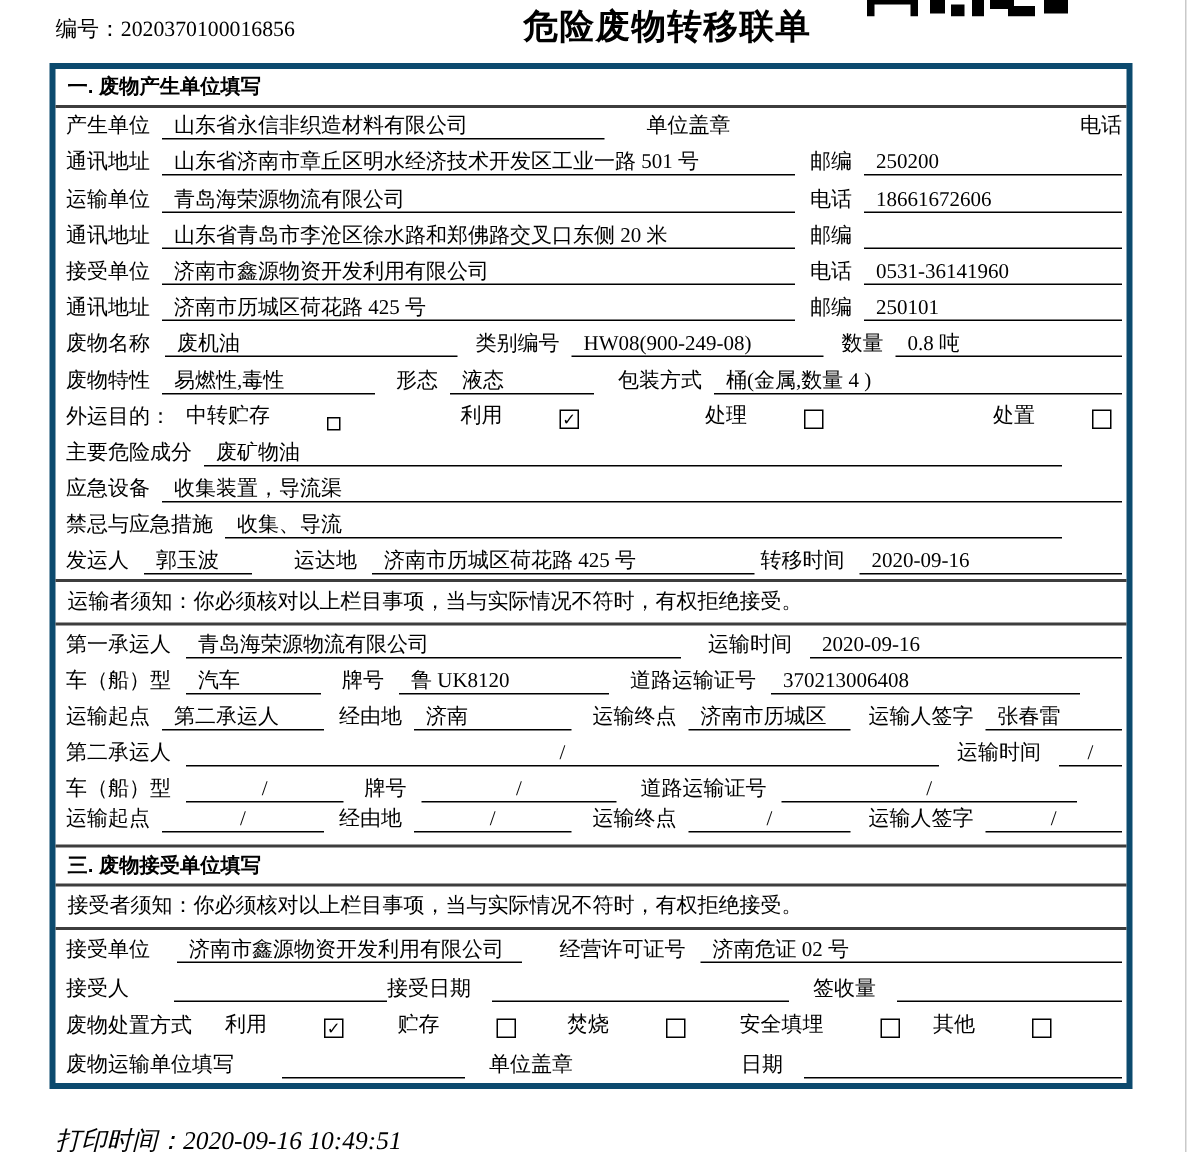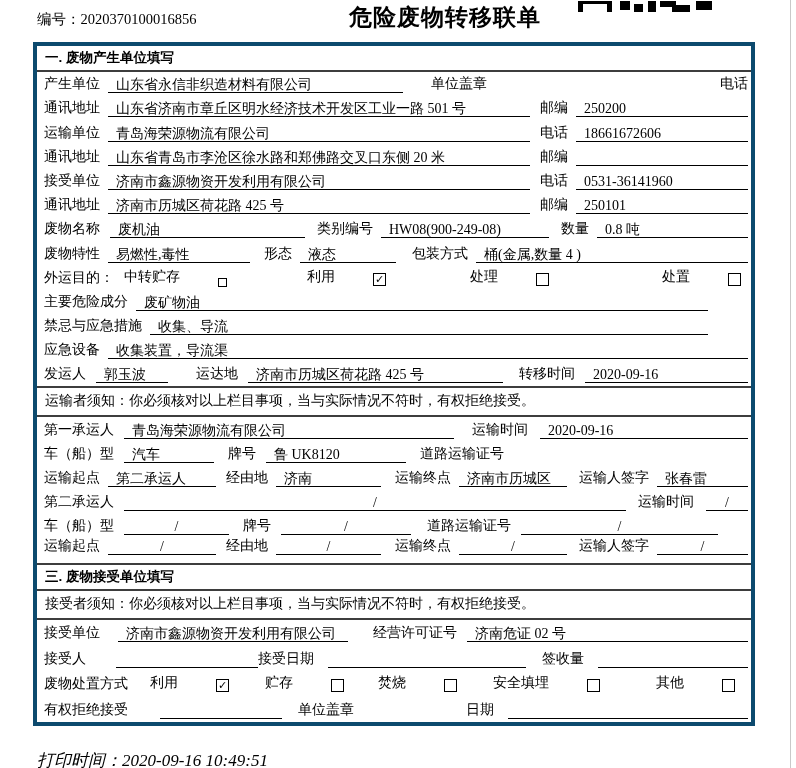--- a/index.html
+++ b/index.html
@@ -143,55 +143,56 @@
         <span class="cb"></span>
       </span>
     </div>
 
     <div class="row">
       <span class="lbl">主要危险成分</span>
       <span class="f grow" style="margin-right:40px">废矿物油</span>
     </div>
 
     <div class="row">
+      <span class="lbl">应急设备</span>
+      <span class="f grow">收集装置，导流渠</span>
+    </div>
+
+    <div class="row">
       <span class="lbl">禁忌与应急措施</span>
       <span class="f grow" style="margin-right:40px">收集、导流</span>
-    </div>
-
-    <div class="row">
-      <span class="lbl">应急设备</span>
-      <span class="f grow">收集装置，导流渠</span>
     </div>
 
     <div class="row">
       <span class="lbl">发运人</span>
       <span class="f" style="width:72px;margin-left:10px">郭玉波</span>
       <span class="lbl" style="margin-left:28px">运达地</span>
       <span class="f" style="width:255px;margin-left:10px">济南市历城区荷花路 425 号</span>
-      <span class="lbl" style="margin-left:16px">转移时间</span>
+      <span class="lbl" style="margin-left:4px">转移时间</span>
       <span class="f grow" style="margin-left:10px">2020-09-16</span>
     </div>
   </div>
 
   <div class="sec">
     <div class="notice">运输者须知：你必须核对以上栏目事项，当与实际情况不符时，有权拒绝接受。</div>
 
     <div class="row">
       <span class="lbl">第一承运人</span>
       <span class="f" style="width:330px;margin-left:10px">青岛海荣源物流有限公司</span>
       <span class="lbl" style="margin-left:18px">运输时间</span>
       <span class="f grow" style="margin-left:12px">2020-09-16</span>
     </div>
 
     <div class="row">
       <span class="lbl">车（船）型</span>
       <span class="f" style="width:90px;margin-left:10px">汽车</span>
       <span class="lbl" style="margin-left:14px">牌号</span>
       <span class="f" style="width:140px;margin-left:10px">鲁 UK8120</span>
       <span class="lbl" style="margin-left:14px">道路运输证号</span>
+      <span class="f grow" style="margin-left:10px;margin-right:28px">370213006408</span>
     </div>
 
     <div class="row">
       <span class="lbl">运输起点</span>
       <span class="f" style="width:108px">第二承运人</span>
       <span class="lbl" style="margin-left:10px">经由地</span>
       <span class="f" style="width:105px">济南</span>
       <span class="lbl" style="margin-left:14px">运输终点</span>
       <span class="f" style="width:108px">济南市历城区</span>
       <span class="lbl" style="margin-left:12px">运输人签字</span>
@@ -257,28 +258,28 @@
         <span class="cb"></span>
       </span>
       <span class="opt" style="margin-left:34px">
         <span class="olbl">焚烧</span>
         <span class="cb"></span>
       </span>
       <span class="opt" style="margin-left:36px">
         <span class="olbl">安全填埋</span>
         <span class="cb"></span>
       </span>
-      <span class="opt" style="margin-left:56px">
+      <span class="opt" style="margin-left:22px">
         <span class="olbl">其他</span>
         <span class="cb"></span>
       </span>
     </div>
 
     <div class="row">
-      <span class="lbl">有权拒绝接受</span>
+      <span class="lbl">废物运输单位填写</span>
       <span class="f" style="width:122px;margin-left:32px"></span>
       <span class="lbl" style="margin-left:16px">单位盖章</span>
       <span class="lbl" style="margin-left:112px">日期</span>
       <span class="f grow" style="margin-left:14px"></span>
     </div>
   </div>
 </div>
 
 <div class="footer">打印时间：2020-09-16 10:49:51</div>
 

